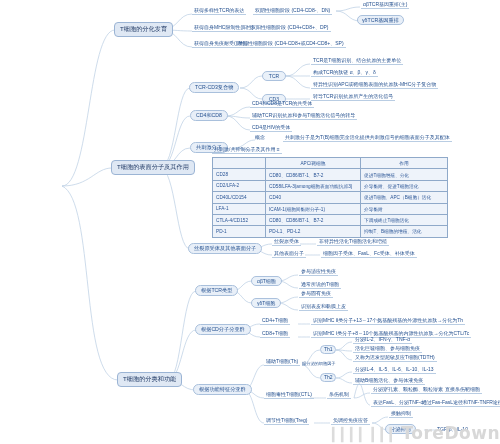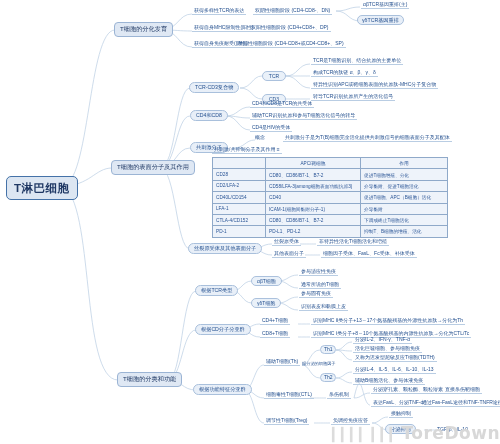--- a/index.html
+++ b/index.html
@@ -134,21 +134,20 @@
       <path d="M354 398 C 362 398 362 393 370 393"></path>
       <path d="M354 398 C 362 362 362 405 370 405"></path>
 
       <path d="M314 423 C 322 423 322 423 330 423"></path>
       <path d="M372 423 C 380 423 380 417 388 417"></path>
       <path d="M372 423 C 380 423 380 430 388 430"></path>
       <path d="M424 430 C 430 430 430 430 436 430"></path>
     </g>
   </svg>
 
-  <div class="nd root" style="left:6px;top:176px;">T淋巴细胞</div>
 
   <div class="nd l1" style="left:114px;top:22px;">T细胞的分化发育</div>
 
   <div class="nd leaf" style="left:192px;top:8px;">获得多样性TCR的表达</div>
   <div class="nd leaf" style="left:192px;top:25px;">获得自身MHC限制性(阳性)</div>
   <div class="nd leaf" style="left:192px;top:41px;">获得自身免疫耐受(阴性)</div>
 
   <div class="nd leaf" style="left:253px;top:8px;">双阴性细胞阶段 (CD4-CD8-、DN)</div>
   <div class="nd leaf" style="left:249px;top:25px;">双阳性细胞阶段 (CD4+CD8+、DP)</div>
   <div class="nd leaf" style="left:236px;top:41px;">单阳性细胞阶段 (CD4-CD8+或CD4-CD8+、SP)</div>

